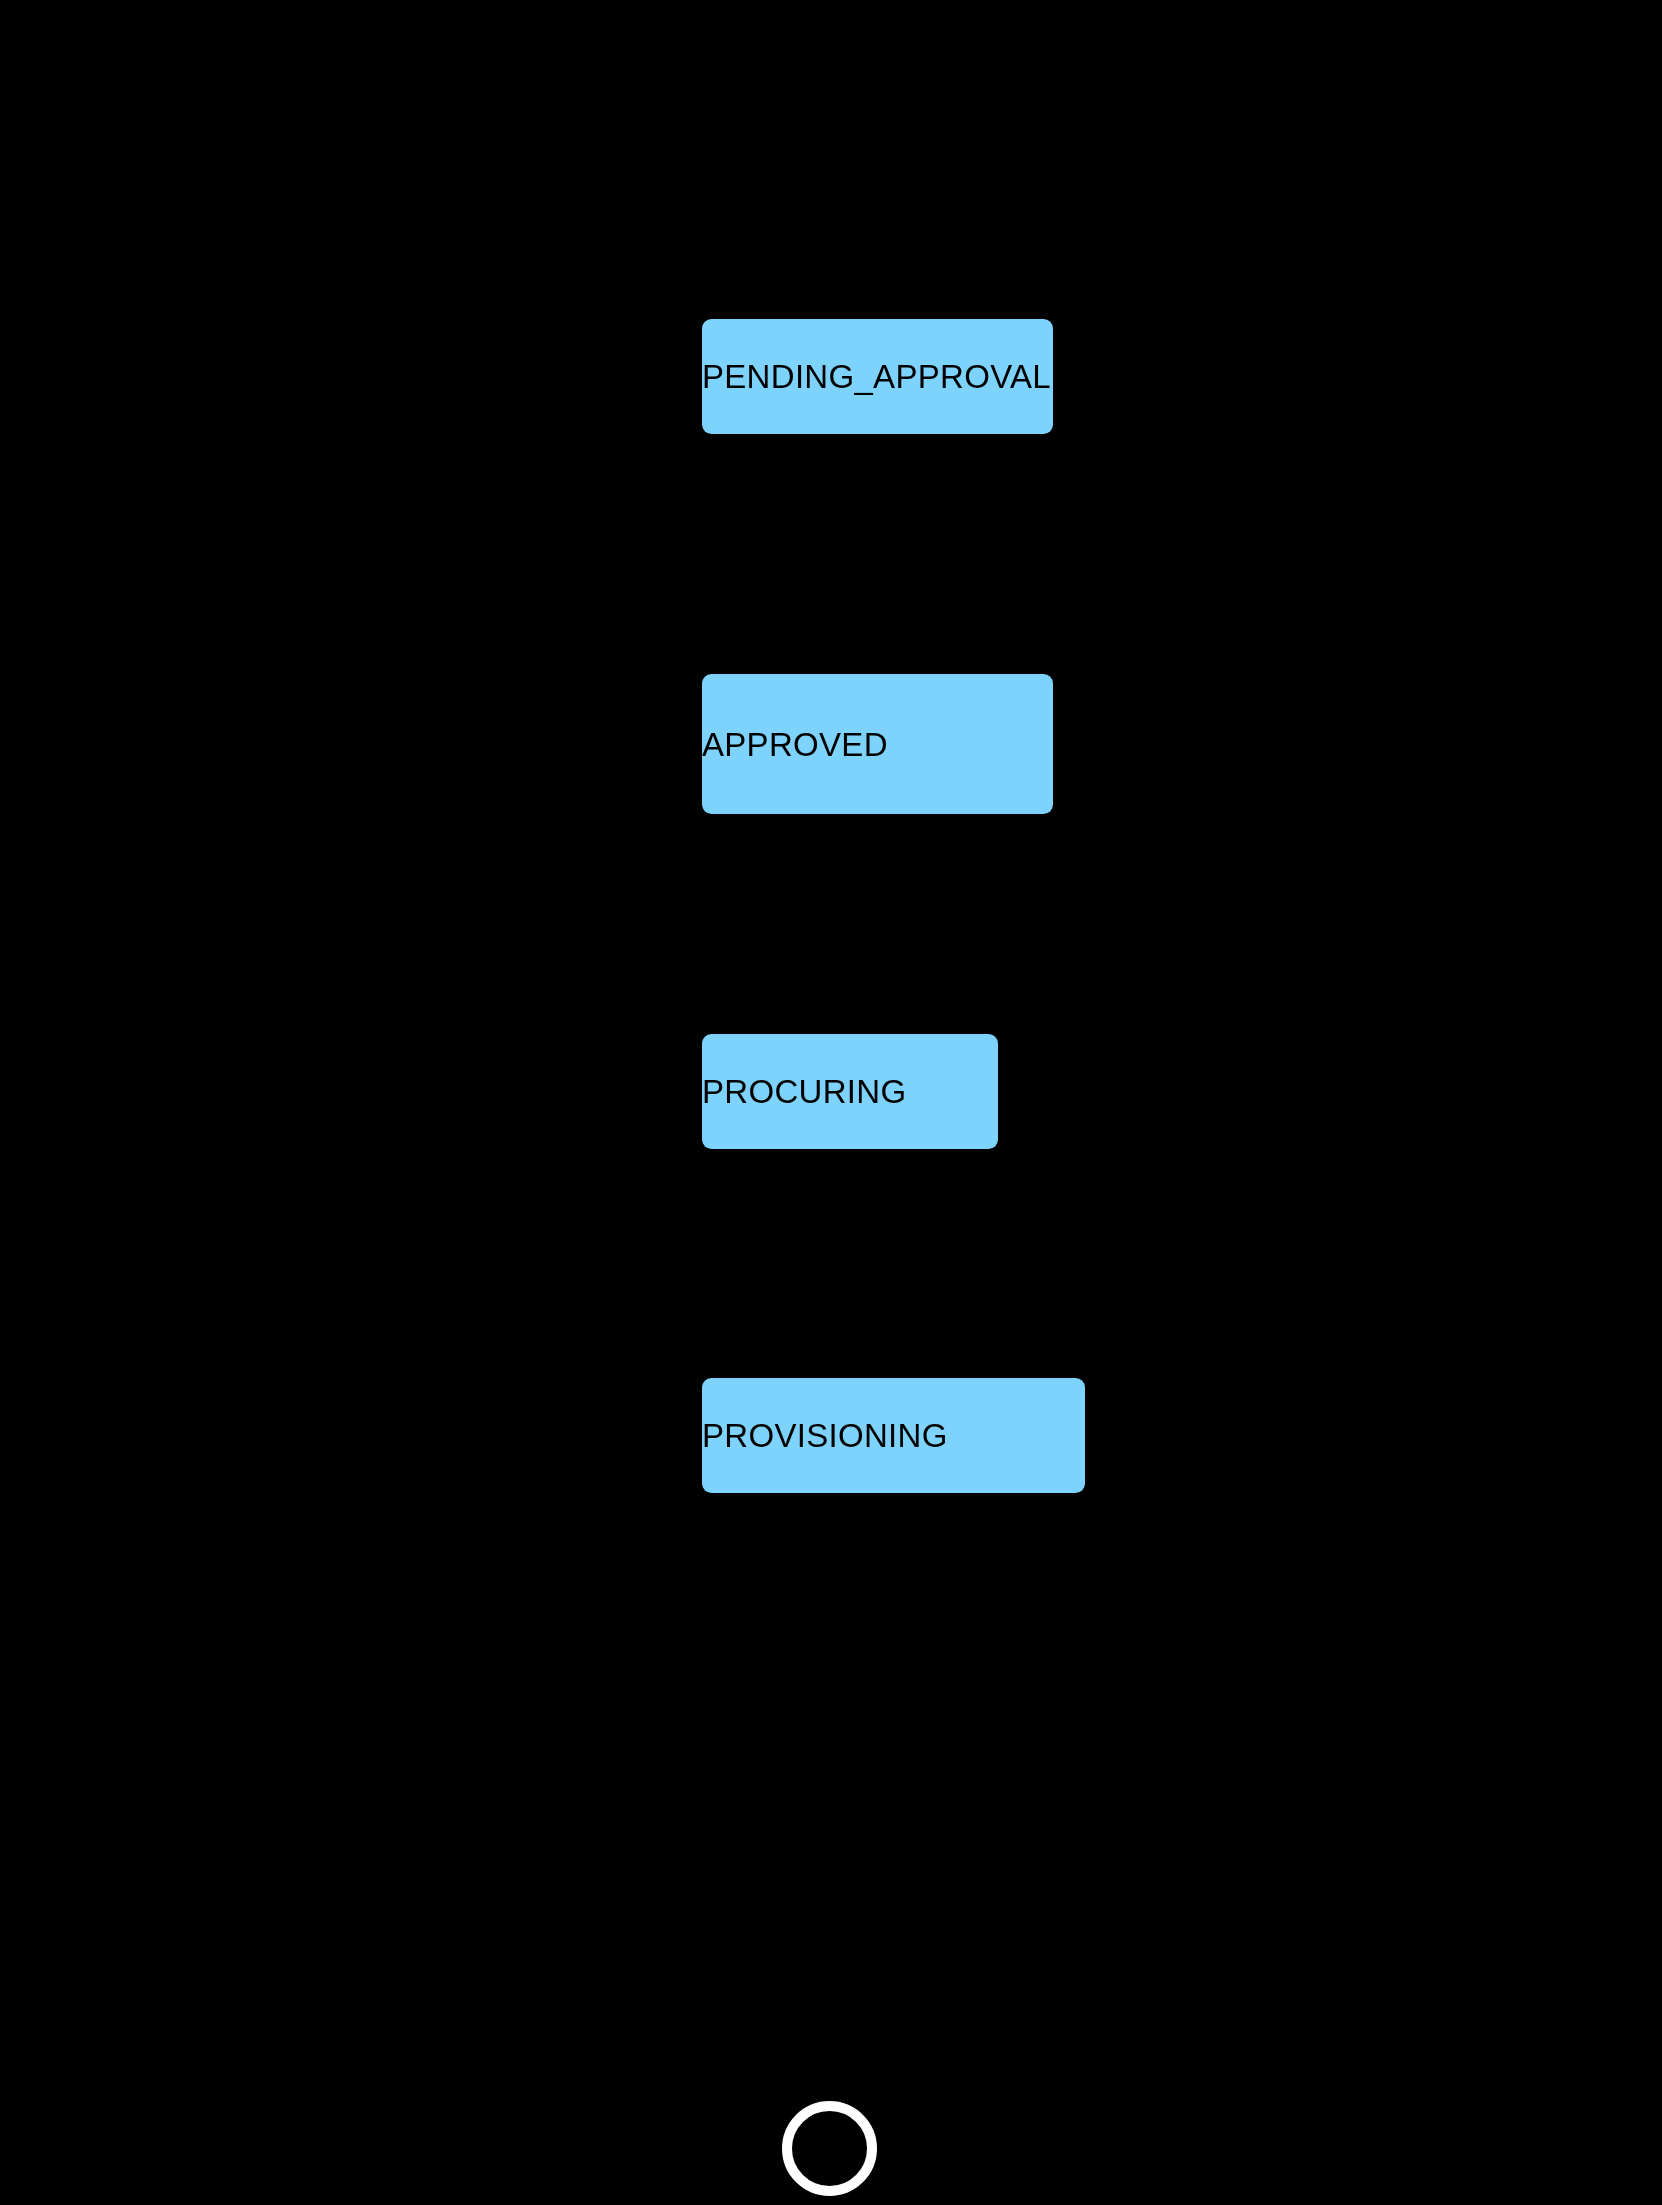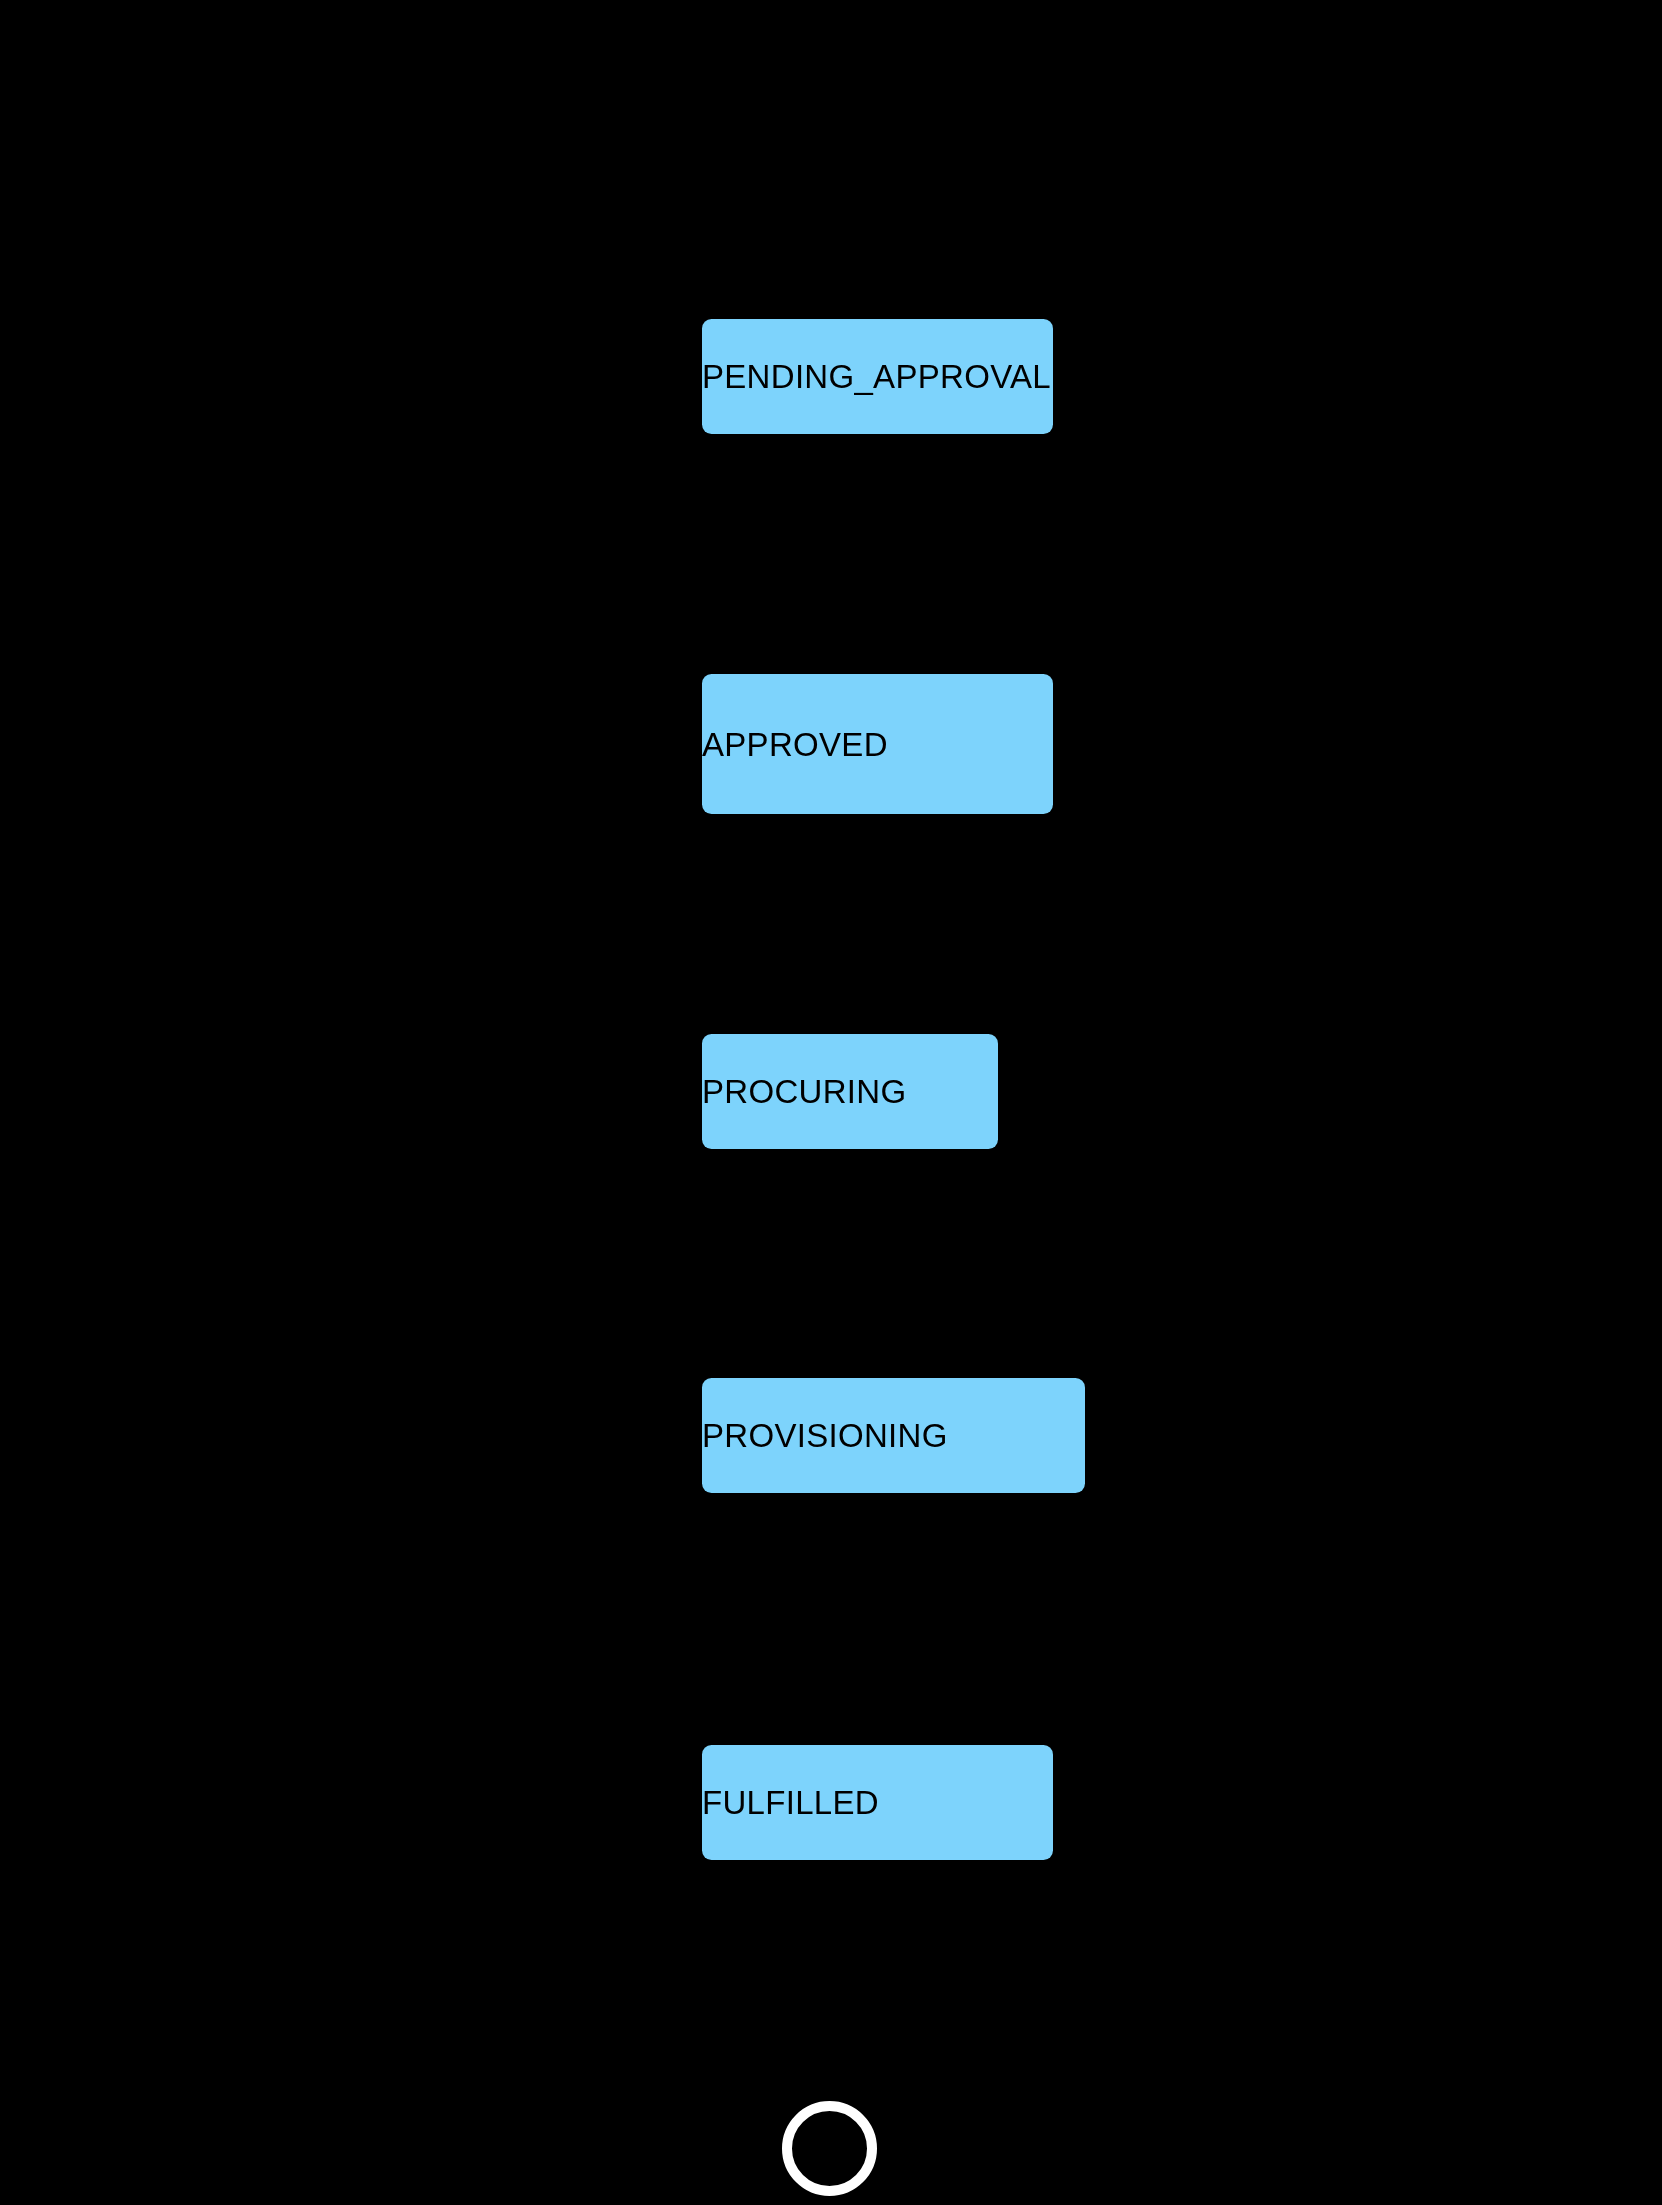--- a/index.html
+++ b/index.html
@@ -74,20 +74,17 @@
   </div>
 
   <div class="state-node" style="left:658px; top:1034px; width:296px; height:115px;">
     <span class="state-node-label">PROCURING</span>
   </div>
 
   <div class="state-node" style="left:658px; top:1378px; width:383px; height:115px;">
     <span class="state-node-label">PROVISIONING</span>
   </div>
 
-  <div class="state-node" style="left:658px; top:1745px; width:351px; height:115px;">
-    <span class="state-node-label">FULFILLED</span>
-  </div>
 
   <div class="terminal-node" style="left:782px; top:2101px; width:95px; height:95px; border:10.7px solid #ffffff;"></div>
 
 </div>
 
 
 </body></html>

